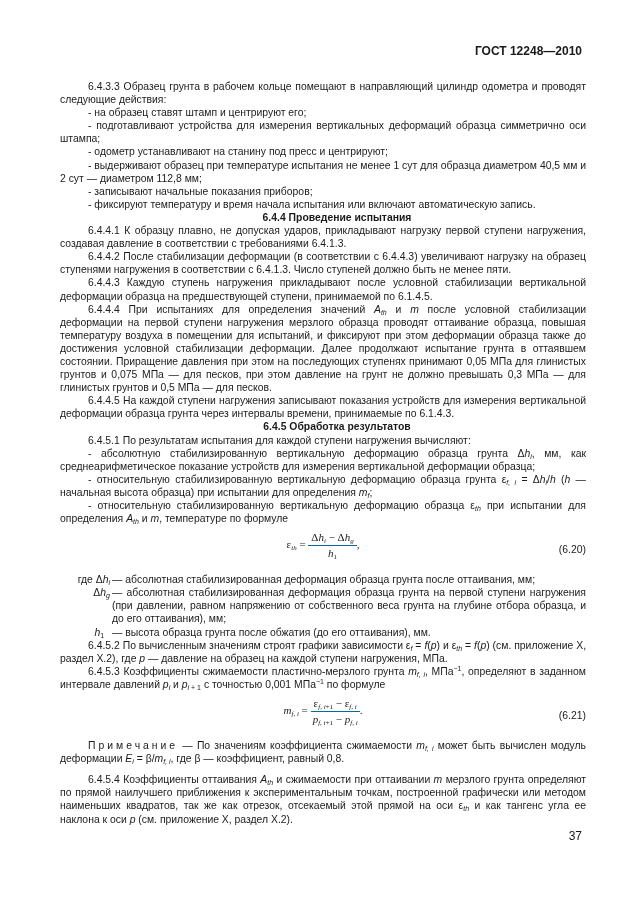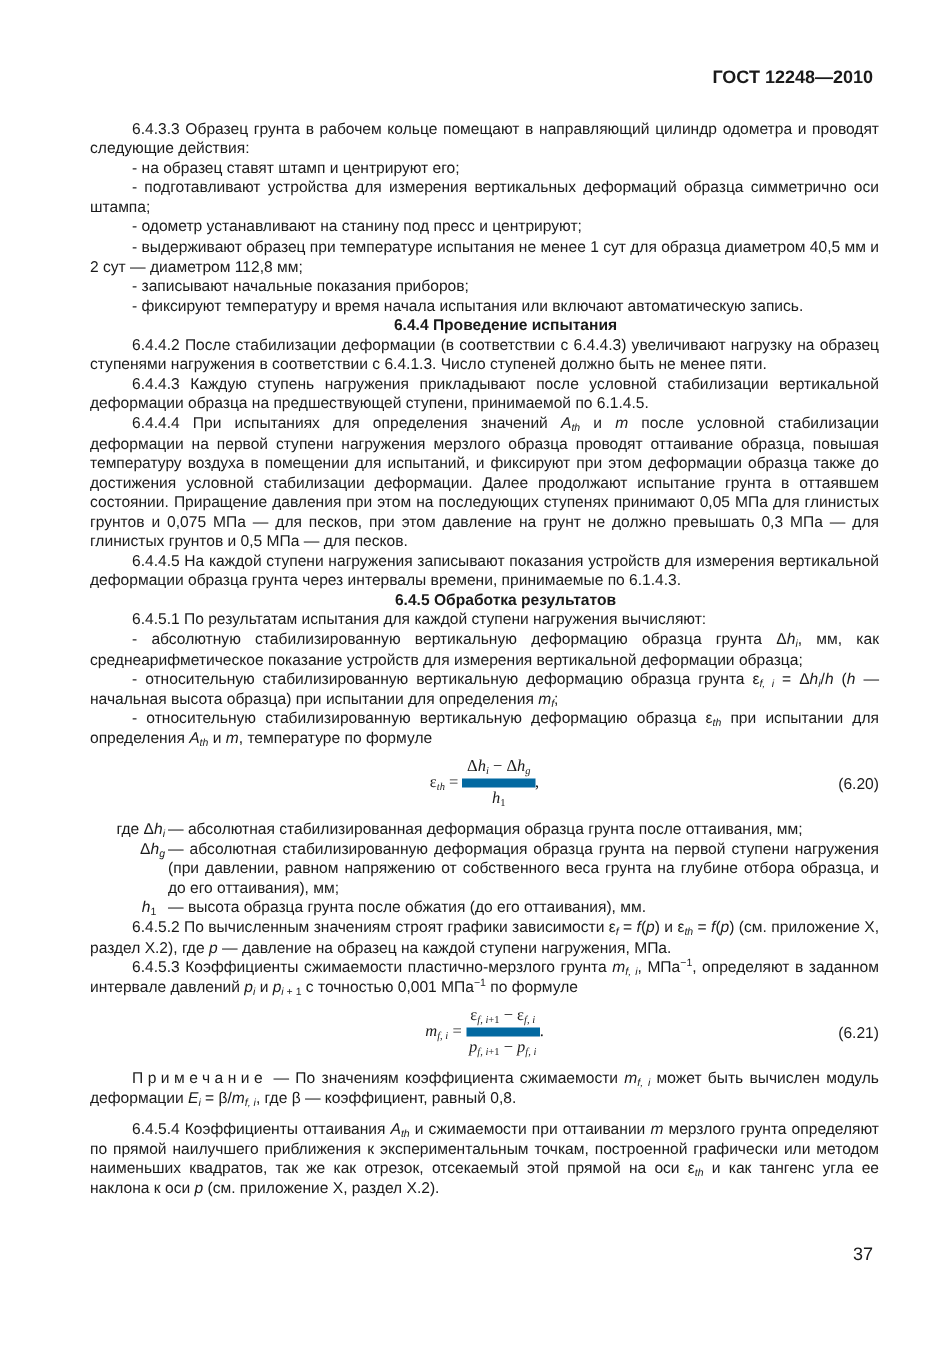--- a/index.html
+++ b/index.html
@@ -10,21 +10,21 @@
   .p { text-align:justify; margin:0; }
   .ind { text-indent:28px; }
   .h { font-weight:bold; text-indent:28px; margin:0;text-align:center; }
   i, .it { font-style:italic; }
   sub { font-size:7px; vertical-align:-2px; line-height:0; }
   sup { font-size:7px; vertical-align:4px; line-height:0; }
   .formula { position:relative; height:38px; margin:6px 0 4px 0; }
   .formula .eq { position:absolute; left:0; right:0; top:0; text-align:center; font-family:"Liberation Serif", serif; font-size:11px; }
   .formula .num { position:absolute; right:0; top:12px; }
   .frac { display:inline-block; vertical-align:middle; text-align:center; }
-  .frac .top { display:block; border-bottom:6px solid #0369a1; padding:0 3px 1px 3px; }
+  .frac .top { display:block; border-bottom:1px solid #0369a1; padding:0 3px 1px 3px; }
   .frac .bot { display:block; padding-top:1px; }
   .where { display:flex; margin:0; }
   .where .sym { width:50px; flex:none; text-align:right; padding-right:2px; }
   .where .sym.first { width:50px; }
   .where .desc { flex:1; text-align:justify; }
   .note { text-align:justify; text-indent:28px; margin:4px 0 0 0; }
   .note .spaced { letter-spacing:3px; }
   .gap { height:8px; }
   .pagenum { position:absolute; right:48px; top:829px; font-size:12px; }
 </style>
@@ -36,20 +36,21 @@
 <div class="page">
   <p class="p ind">6.4.3.3 Образец грунта в рабочем кольце помещают в направляющий цилиндр одометра и проводят следующие действия:</p>
   <p class="p ind">- на образец  ставят штамп и центрируют его;</p>
   <p class="p ind">- подготавливают устройства для измерения вертикальных деформаций образца  симметрично оси штампа;</p>
   <p class="p ind">- одометр устанавливают на станину под пресс и центрируют;</p>
   <p class="p ind">- выдерживают образец при температуре испытания не менее 1 сут  для образца диаметром 40,5 мм и 2 сут — диаметром 112,8 мм;</p>
   <p class="p ind">- записывают начальные показания приборов;</p>
   <p class="p ind">- фиксируют температуру и время начала испытания или включают автоматическую запись.</p>
 
   <p class="h">6.4.4 Проведение испытания</p>
+  <p class="p ind">6.4.4.1 К образцу плавно, не допуская ударов, прикладывают нагрузку первой ступени нагружения, создавая давление в соответствии с требованиями  6.4.1.3.</p>
   <p class="p ind">6.4.4.2 После стабилизации деформации (в соответствии с 6.4.4.3) увеличивают нагрузку на образец ступенями нагружения в соответствии с 6.4.1.3. Число ступеней должно быть не менее пяти.</p>
   <p class="p ind">6.4.4.3 Каждую ступень нагружения прикладывают после условной стабилизации вертикальной деформации образца  на предшествующей ступени, принимаемой по 6.1.4.5.</p>
   <p class="p ind"><span>6.4.4.4 При испытаниях для определения значений </span><i>A</i><sub><i>th</i></sub><span> и </span><i>m</i><span> после условной стабилизации деформации на первой ступени нагружения мерзлого образца проводят оттаивание образца, повышая температуру воздуха в помещении для испытаний, и фиксируют при этом деформации образца также до достижения условной стабилизации деформации. Далее продолжают испытание грунта  в оттаявшем  состоянии.  Приращение давления при этом на последующих ступенях принимают 0,05 МПа для  глинистых грунтов и 0,075 МПа — для песков, при этом давление на грунт не должно превышать 0,3 МПа — для глинистых грунтов и  0,5 МПа — для песков.</span></p>
   <p class="p ind">6.4.4.5 На каждой ступени нагружения записывают показания устройств для измерения вертикальной деформации образца грунта через интервалы времени, принимаемые по 6.1.4.3.</p>
 
   <p class="h">6.4.5 Обработка  результатов</p>
   <p class="p ind">6.4.5.1 По результатам испытания для каждой ступени нагружения вычисляют:</p>
   <p class="p ind"><span>- абсолютную стабилизированную вертикальную деформацию образца грунта </span>Δ<i>h</i><sub><i>i</i></sub><span>, мм, как среднеарифметическое показание устройств для измерения вертикальной деформации образца;</span></p>
   <p class="p ind"><span>- относительную  стабилизированную  вертикальную   деформацию  образца  грунта  </span>ε<sub><i>f, i</i></sub> = Δ<i>h</i><sub><i>i</i></sub>/<i>h</i><span> (</span><i>h</i><span> — начальная высота образца) при испытании для определения </span><i>m</i><sub><i>f</i></sub>;</p>
   <p class="p ind"><span>- относительную стабилизированную вертикальную деформацию образца </span>ε<sub><i>th</i></sub><span> при испытании для определения </span><i>A</i><sub><i>th</i></sub><span> и </span><i>m</i><span>, температуре по формуле</span></p>
@@ -64,21 +65,21 @@
     </div>
     <div class="num">(6.20)</div>
   </div>
 
   <div class="where">
     <span class="sym first"><span>где </span>Δ<i>h</i><sub><i>i</i></sub></span>
     <span class="desc">— абсолютная стабилизированная деформация образца грунта после оттаивания, мм;</span>
   </div>
   <div class="where">
     <span class="sym">Δ<i>h</i><sub><i>g</i></sub></span>
-    <span class="desc">— абсолютная стабилизированную деформация образца грунта на первой ступени нагружения (при давлении, равном напряжению от собственного веса грунта на глубине отбора образца, и до его оттаивания), мм;</span>
+    <span class="desc">— абсолютная стабилизированная деформация образца грунта на первой ступени нагружения (при давлении, равном напряжению от собственного веса грунта на глубине отбора образца, и до его оттаивания), мм;</span>
   </div>
   <div class="where">
     <span class="sym"><i>h</i><sub>1</sub>&nbsp;&nbsp;</span>
     <span class="desc">— высота образца грунта после обжатия (до его оттаивания), мм.</span>
   </div>
 
   <p class="p ind"><span>6.4.5.2 По вычисленным значениям строят графики зависимости </span>ε<sub><i>f</i></sub> = <i>f</i>(<i>p</i>)<span> и </span>ε<sub><i>th</i></sub> = <i>f</i>(<i>p</i>)<span> (см. приложение Х, раздел Х.2), где </span><i>p</i><span> — давление на образец на каждой ступени нагружения, МПа.</span></p>
   <p class="p ind"><span>6.4.5.3 Коэффициенты  сжимаемости  пластично-мерзлого  грунта  </span><i>m</i><sub><i>f, i</i></sub><span>, МПа</span><sup>−1</sup><span>, определяют в заданном  интервале давлений </span><i>p</i><sub><i>i</i></sub><span> и </span><i>p</i><sub><i>i</i> + 1</sub><span>  с точностью 0,001 МПа</span><sup>−1</sup><span> по формуле</span></p>
 
   <div class="formula">

